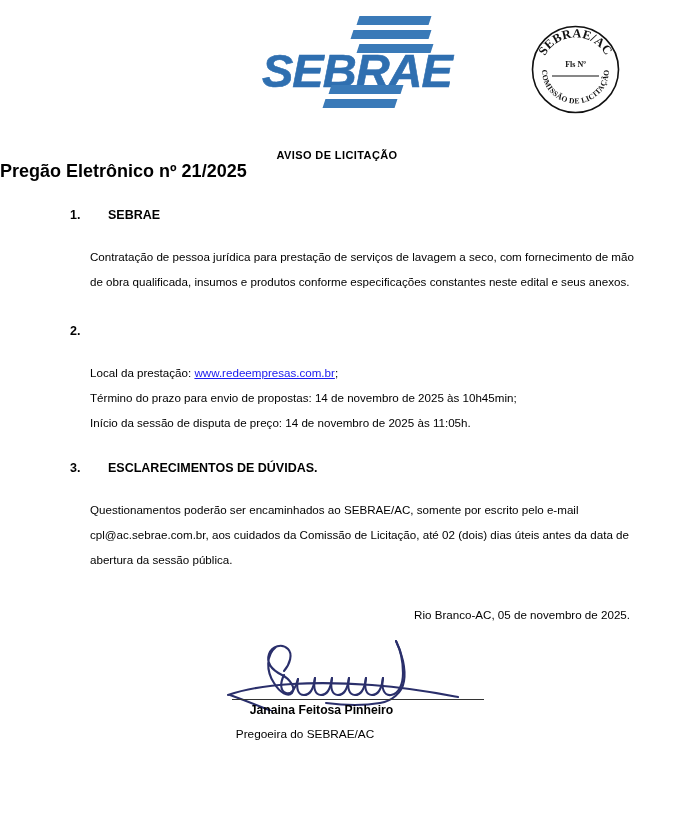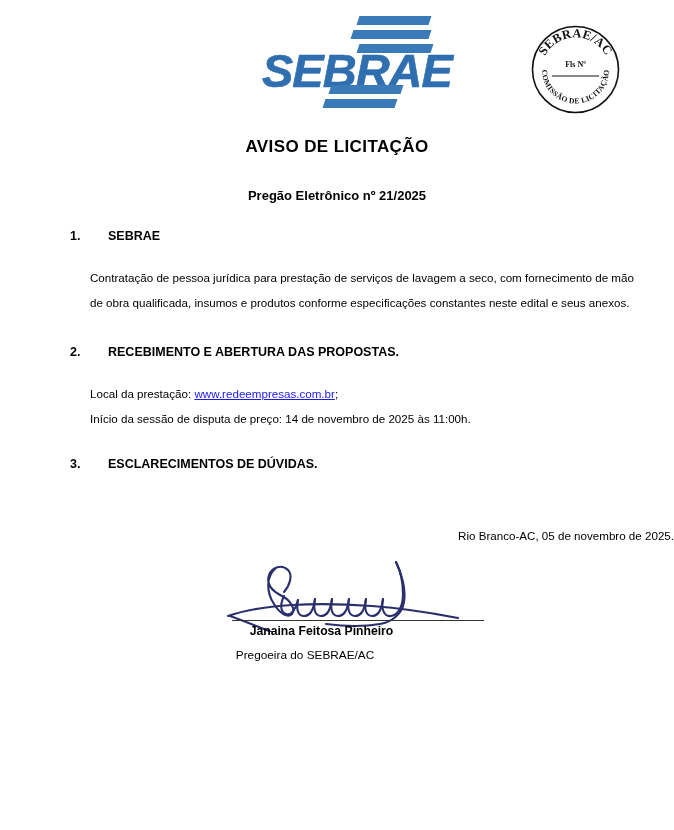--- a/index.html
+++ b/index.html
@@ -63,30 +63,29 @@
     left: 530px;
     top: 24px;
     width: 91px;
     height: 91px;
   }
   .stamp svg { display: block; }
 
   
   .doc-title {
     text-align: center;
-    font-size: 17px;
+    font-size: 11px;
     font-weight: bold;
     letter-spacing: 0.4px;
-    margin-top: 12px;
+    margin-top: 24px;
   }
   .doc-subtitle {
-    text-align: center;
-    font-size: 13px;
-    font-weight: bold;
-    margin-top: 31px;
+    text-align: left;
+    font-size: 18px;
+    font-weight: bold;
   }
 
   
   .content {
     margin-top: 26px;
   }
   .section {
     margin-bottom: 0;
   }
   .section-head {
@@ -117,20 +116,21 @@
   .link {
     color: #1a1aee;
     text-decoration: underline;
   }
 
   .para { margin: 0; }
 
   
   .closing-date {
     text-align: right;
+    padding-right: 44px;
     font-size: 11.6px;
     margin-top: 36px;
   }
 
   
   .sign-area {
     position: relative;
     margin-top: 16px;
     height: 108px;
   }
@@ -220,39 +220,42 @@
     <div class="section-body">
       <p class="para">Contratação de pessoa jurídica para prestação de serviços de lavagem a seco, com fornecimento de mão de obra qualificada, insumos e produtos conforme especificações constantes neste edital e seus anexos.</p>
     </div>
   </div>
 
   <div class="gap-30"></div>
 
   <div class="section">
     <div class="section-head">
       <span class="section-num">2.</span>
-      <span class="section-title">RECEBIMENTO E ABERTURA DAS PROPOSTAS.</span>
     </div>
     <div class="gap-22"></div>
     <div class="section-body">
       <div>
         <span>Local da prestação: </span><a class="link" href="#">www.redeempresas.com.br</a><span>;</span>
       </div>
-      <div>Início da sessão de disputa de preço: 14 de novembro de 2025 às 11:00h.</div>
+      <div>Término do prazo para envio de propostas: 14 de novembro de 2025 às 10h45min;</div>
+      <div>Início da sessão de disputa de preço: 14 de novembro de 2025 às 11:05h.</div>
     </div>
   </div>
 
   <div class="gap-26"></div>
 
   <div class="section">
     <div class="section-head">
       <span class="section-num">3.</span>
       <span class="section-title">ESCLARECIMENTOS DE DÚVIDAS.</span>
     </div>
     <div class="gap-22"></div>
+    <div class="section-body">
+      <p class="para">Questionamentos poderão ser encaminhados ao SEBRAE/AC, somente por escrito pelo e-mail cpl@ac.sebrae.com.br, aos cuidados da Comissão de Licitação, até 02 (dois) dias úteis antes da data de abertura da sessão pública.</p>
+    </div>
   </div>
 
 </div>
 
 <div class="closing-date">Rio Branco-AC, 05 de novembro de 2025.</div>
 
 <div class="sign-area">
 
   <div class="sign-scribble">
     <svg width="290" height="80" viewBox="0 0 290 80" aria-hidden="true">

